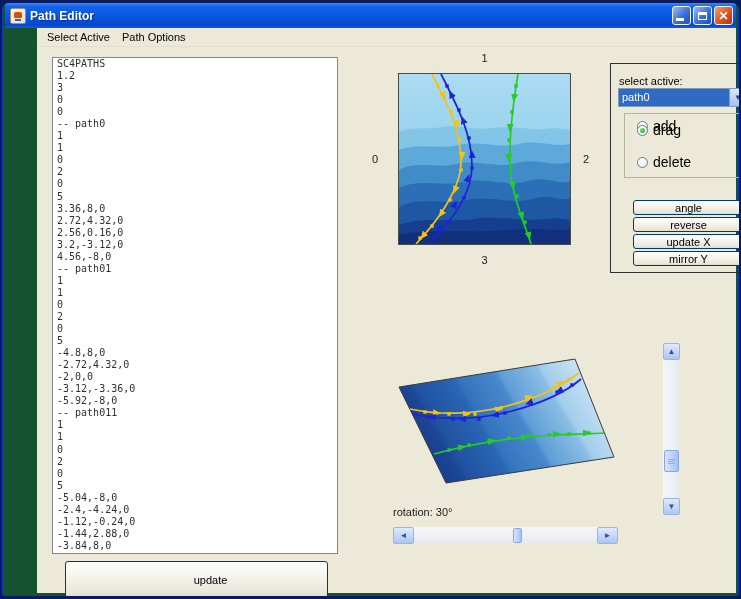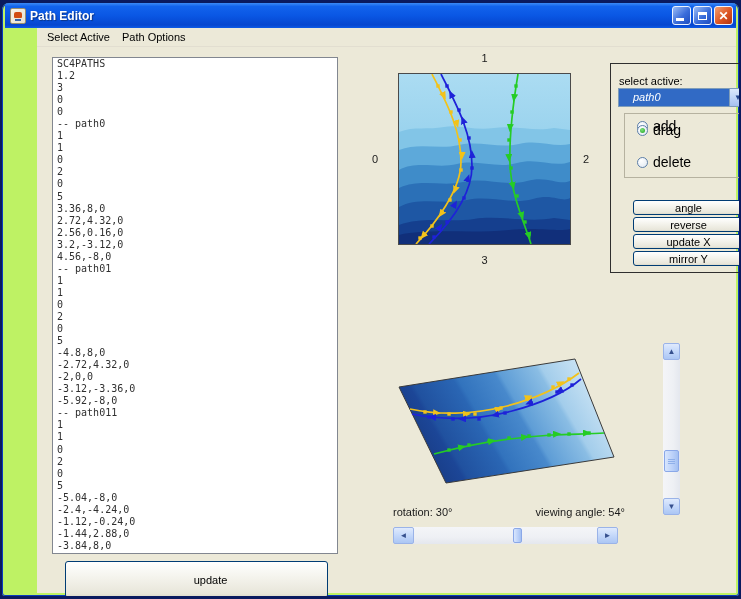--- a/index.html
+++ b/index.html
@@ -4,21 +4,21 @@
 <style>
   html,body{margin:0;padding:0;}
   body{
     width:741px;height:599px;position:relative;overflow:hidden;
     background:#0a1a5e;
     font-family:"Liberation Sans",sans-serif;
     -webkit-font-smoothing:antialiased;
   }
   .window{
     position:absolute;left:2px;top:3px;width:737px;height:593px;
-    background:#bef264;border-radius:7px 7px 3px 3px;overflow:hidden;
+    background:#14532d;border-radius:7px 7px 3px 3px;overflow:hidden;
     box-sizing:border-box;padding:0 3px 3px 3px;
     box-shadow:inset 0 0 0 1px #0a3bbf;
   }
   .titlebar{
     height:25px;display:flex;align-items:center;padding:0 3px;
     background:linear-gradient(180deg,#3b8bf5 0%,#1263ec 14%,#0a57e4 50%,#0646cf 88%,#0d5be7 100%);
   }
   .app-icon{width:16px;height:16px;margin:0 4px 0 2px;position:relative;flex:0 0 auto;
     background:linear-gradient(135deg,#f7f3e8 0%,#e8e2d0 100%);border-radius:2px;border:1px solid #9a8f6e;box-sizing:border-box;}
   .app-icon::before{content:"";position:absolute;left:3px;top:3px;width:8px;height:6px;background:#d24d12;border-radius:2px 2px 1px 1px;}
@@ -54,21 +54,21 @@
   .topview{
     position:absolute;left:361px;top:26px;width:173px;height:172px;box-sizing:border-box;
     border:1px solid #4a4a4a;background:#9fd4ee;
   }
   .topview svg{display:block;}
 
   .panel{position:absolute;left:573px;top:16px;width:145px;height:210px;box-sizing:border-box;border:1px solid #2f2f2f;}
   .panel-label{position:absolute;left:8px;top:11px;font-size:11px;color:#000;}
   .combo{position:absolute;left:7px;top:24px;width:129px;height:19px;box-sizing:border-box;
     border:1px solid #7f9db9;background:#fff;display:flex;}
-  .combo-value{flex:1 1 auto;background:#316ac5;color:#fff;font-size:11px;line-height:17px;padding-left:14px;overflow:hidden;font-style:italic;}
+  .combo-value{flex:1 1 auto;background:#316ac5;color:#fff;font-size:11px;line-height:17px;padding-left:3px;overflow:hidden;}
   .combo-btn{flex:0 0 16px;border-left:1px solid #7f9db9;
     background:linear-gradient(180deg,#dce8fc 0%,#c0d4f8 50%,#a6c0f0 100%);
     display:flex;align-items:center;justify-content:center;font-size:8px;color:#27478f;border-radius:0 1px 1px 0;}
   .groupbox{position:absolute;left:13px;top:49px;width:121px;height:65px;box-sizing:border-box;border:1px solid #b6b2a0;}
   .radio-row{position:absolute;left:26px;height:14px;display:flex;align-items:center;}
   .radio-dot{width:11px;height:11px;border-radius:50%;border:1px solid #5d7fa8;box-sizing:border-box;
     background:radial-gradient(circle at 35% 30%,#ffffff 0%,#e8eef5 70%,#cdd8e4 100%);
     margin-right:5px;position:relative;}
   .radio-dot.selected::after{content:"";position:absolute;left:2px;top:2px;width:5px;height:5px;border-radius:50%;
     background:radial-gradient(circle at 40% 35%,#7ee27e,#1ca11c);}
@@ -284,21 +284,20 @@
           </g>
           <g>
             <path d="M57,113 C95,103 140,96 175,94 C195,93 215,93 227,92" fill="none" stroke-width="1.7" stroke="#25cc25"></path>
             <polyline points="57,113 72,109 92,104 112,100 132,97 152,95 172,94 192,93 212,92 227,92" fill="none" stroke="none" marker-mid="url(#dG)"></polyline>
             <polyline points="57,113 85,106 115,100 148,96 180,93 210,92 227,92" fill="none" stroke="none" marker-mid="url(#aG)"></polyline>
           </g>
         </svg>
       </div>
 
       <div class="slider-caption cap-rot">rotation: 30°</div>
-      <div class="slider-caption cap-view">viewing angle: 54°</div>
 
       <div class="hscroll">
         <div class="scroll-btn left-btn">◄</div>
         <div class="hthumb"></div>
         <div class="scroll-btn right-btn">►</div>
       </div>
 
       <div class="vscroll">
         <div class="scroll-btn up-btn">▲</div>
         <div class="vthumb"></div>

